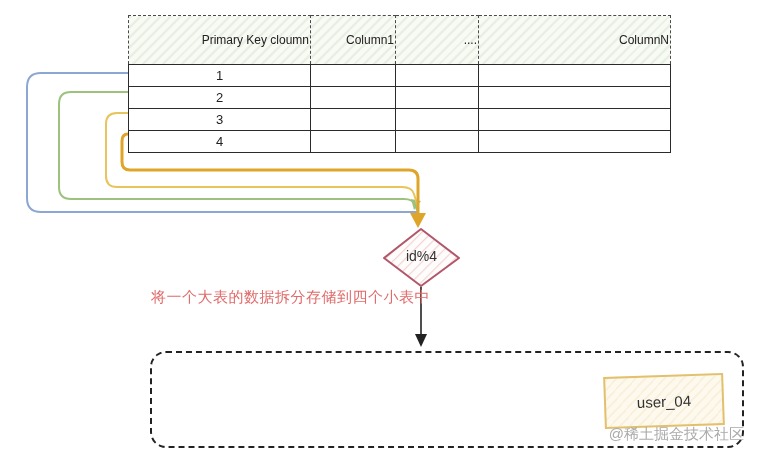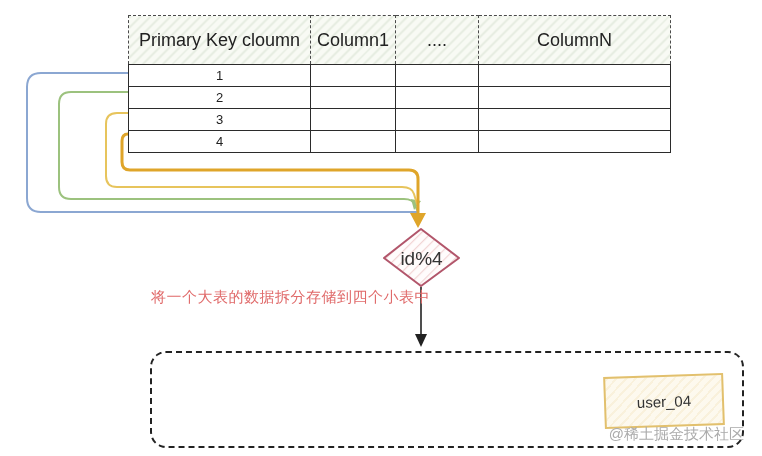--- a/index.html
+++ b/index.html
@@ -6,32 +6,32 @@
   .canvas{
     position:relative;width:762px;height:456px;background:#ffffff;overflow:hidden;
     font-family:"Liberation Sans","DejaVu Sans",sans-serif;color:#222;
   }
   
   svg.flow{position:absolute;left:0;top:0;width:762px;height:456px;}
 
   
   .sheet{position:absolute;left:128px;top:15px;width:542px;border-collapse:collapse;table-layout:fixed;}
   .sheet th{
-    height:46px;font-size:18px;font-weight:400;text-align:center;vertical-align:middle;
+    height:46px;font-size:12px;font-weight:400;text-align:right;vertical-align:middle;
     border:1.5px dashed #4a4a4a;
     background:repeating-linear-gradient(135deg,rgba(158,182,150,0.20) 0 2px,rgba(255,255,255,0) 2px 7px),#f8faf4;
   }
   .sheet td{
     height:19px;font-size:13px;text-align:center;vertical-align:middle;
     border:1.8px solid #2b2b2b;background:#ffffff;
   }
   
   .diamond-label{
     position:absolute;left:384px;top:248px;width:75px;text-align:center;
-    font-size:19px;color:#333;
+    font-size:14px;color:#333;
   }
   
   .annotation{
     position:absolute;left:151px;top:288px;font-size:15px;letter-spacing:0.5px;color:#e06a6a;
   }
   
   .shard-box{
     position:absolute;left:150px;top:351px;width:590px;height:93px;
     border:2px dashed #222;border-radius:16px;
   }

